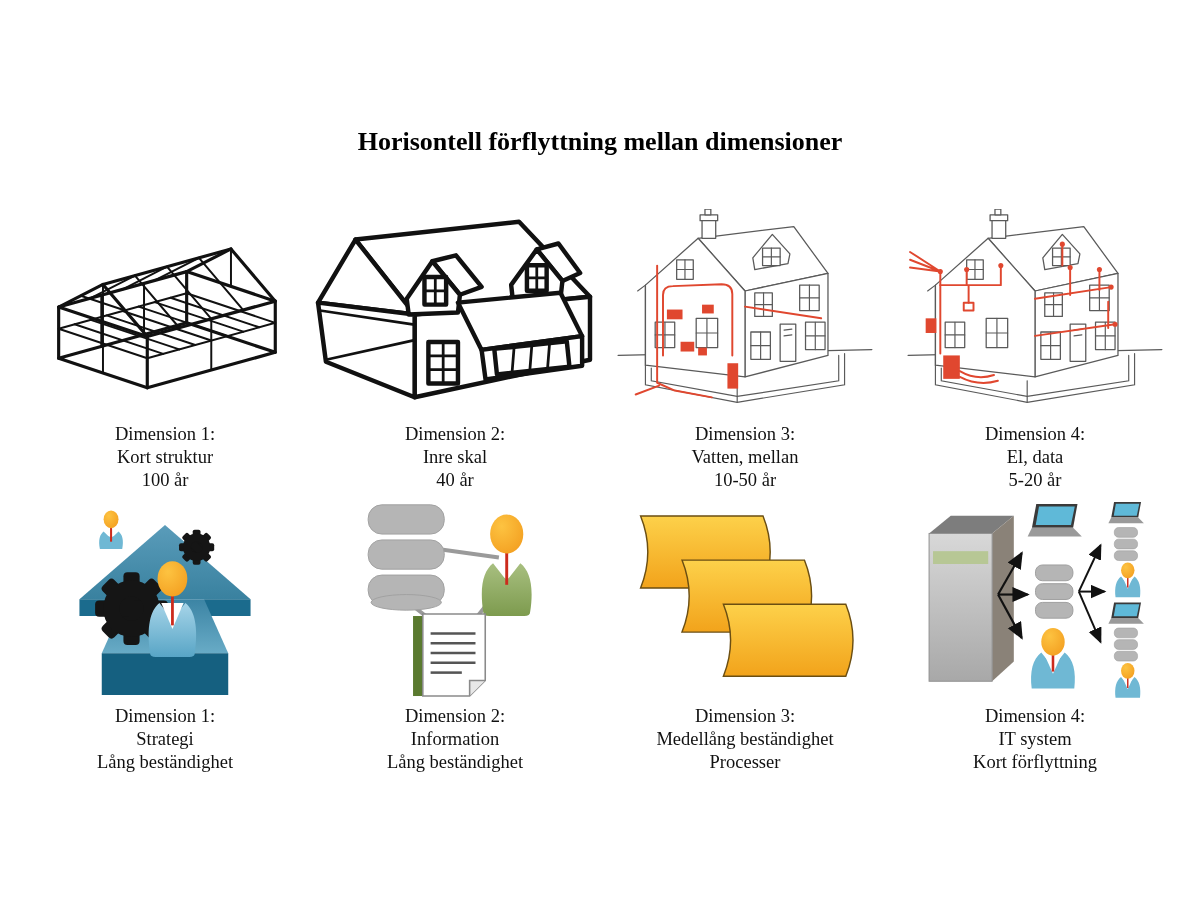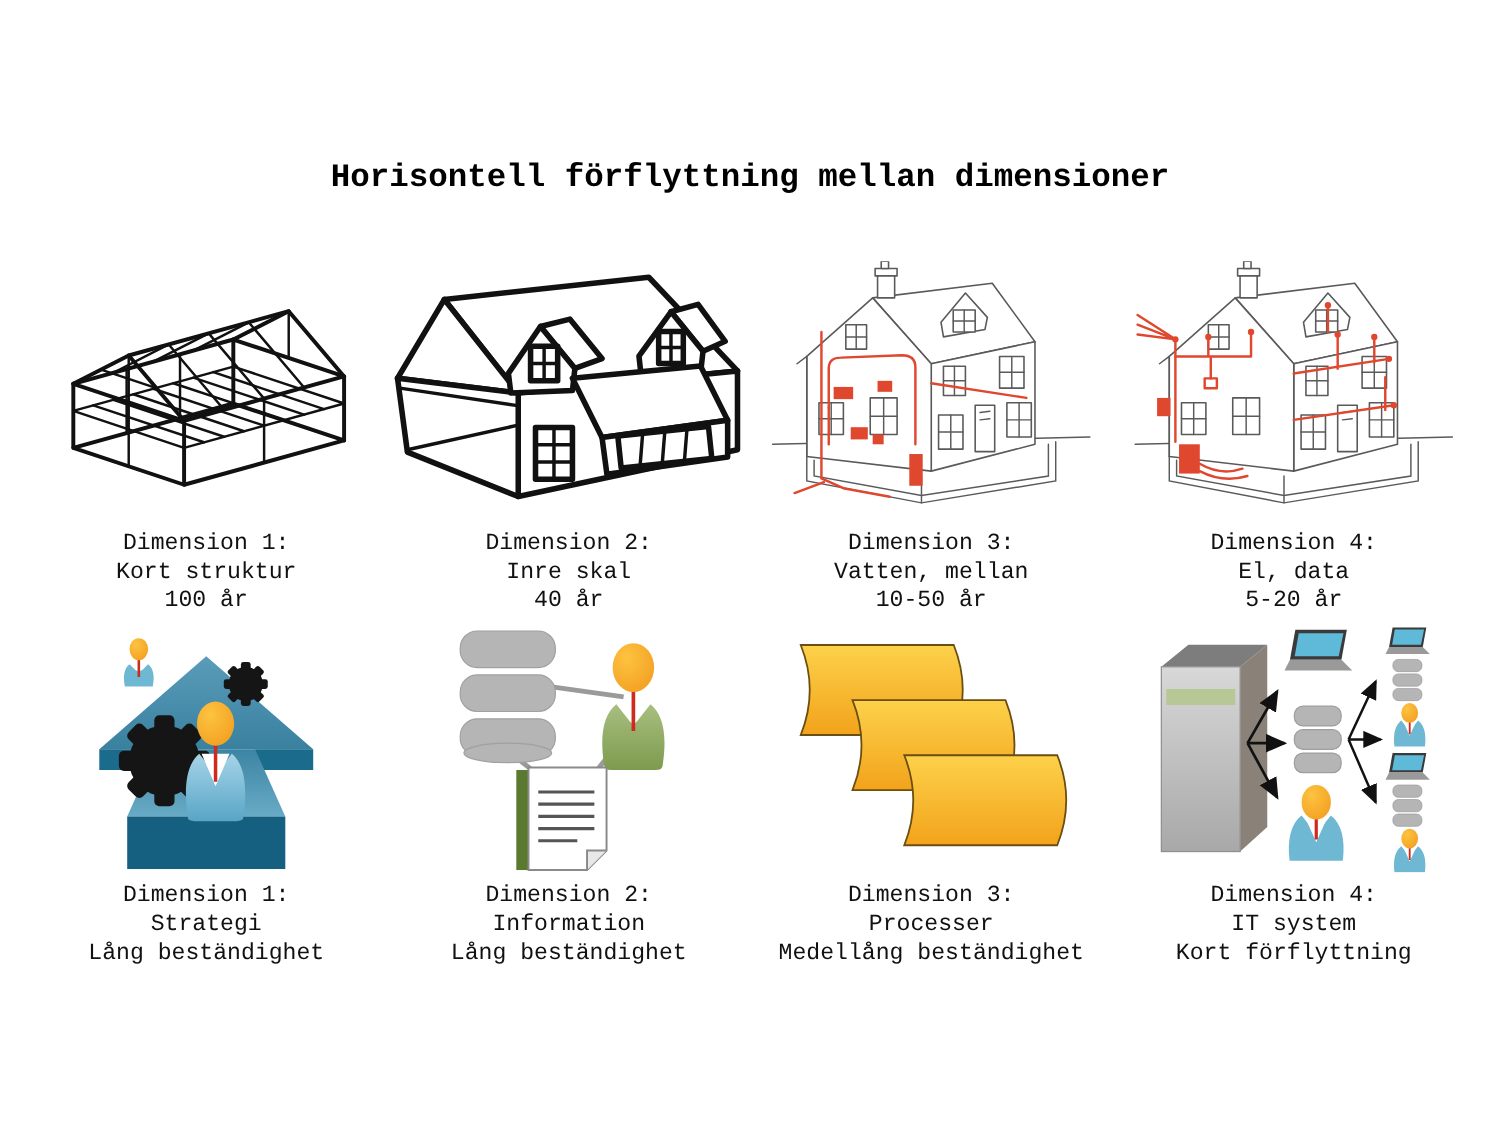--- a/index.html
+++ b/index.html
@@ -1,23 +1,23 @@
 <!DOCTYPE html>
 <html><head>
 <meta charset="utf-8">
 <style>
   html,body{margin:0;padding:0;background:#ffffff;}
   .canvas{position:relative;width:1200px;height:900px;background:#ffffff;overflow:hidden;
-          font-family:Liberation Mono, monospace;color:#111;}
+          font-family:Liberation Serif, serif;color:#111;}
   .title{position:absolute;top:127px;left:0;width:100%;text-align:center;
          font-size:26px;font-weight:bold;letter-spacing:0;color:#000;}
   .row{position:absolute;left:20px;width:1160px;display:grid;grid-template-columns:repeat(4,290px);}
   .row1{top:205px;}
   .row2{top:495px;}
-  .cell{display:flex;flex-direction:column;align-items:center;}
+  .cell{display:flex;flex-direction:column;}
   .imgbox{display:flex;align-items:center;justify-content:center;}
   .row1 .imgbox{height:212px;}
   .row2 .imgbox{height:204px;}
   .caption{margin-top:6px;text-align:center;font-size:18.5px;line-height:23px;color:#111;}
   svg{display:block;}
   .ln{stroke:#111;fill:none;stroke-linecap:round;stroke-linejoin:round;}
   .thin{stroke:#5a5a5a;stroke-width:1.3;fill:#ffffff;stroke-linejoin:round;}
   .thinln{stroke:#5a5a5a;stroke-width:1.2;fill:none;stroke-linecap:round;}
   .red{stroke:#e0472f;fill:none;stroke-width:2;stroke-linecap:round;stroke-linejoin:round;}
   .redf{fill:#e0472f;stroke:none;}
@@ -366,22 +366,22 @@
           </defs>
           <g fill="url(#pr-yellow)" stroke="#6b4e12" stroke-width="1.6">
             <path d="M14,0 L150,0 Q166,40 150,80 L14,80 Q30,40 14,0 Z"></path>
             <path transform="translate(46,49)" d="M14,0 L150,0 Q166,40 150,80 L14,80 Q30,40 14,0 Z"></path>
             <path transform="translate(92,98)" d="M14,0 L150,0 Q166,40 150,80 L14,80 Q30,40 14,0 Z"></path>
           </g>
         </svg>
       </div>
       <div class="caption">
         <div>Dimension 3:</div>
+        <div>Medellång beständighet</div>
         <div>Processer</div>
-        <div>Medellång beständighet</div>
       </div>
     </div>
 
     <div class="cell">
       <div class="imgbox">
         <svg width="232" height="202" viewBox="0 0 235 205">
           <defs>
             <radialGradient id="it-orange" cx="0.35" cy="0.3" r="0.9">
               <stop offset="0" stop-color="#fdc341"></stop>
                 <stop offset="1" stop-color="#f29b1d"></stop>

